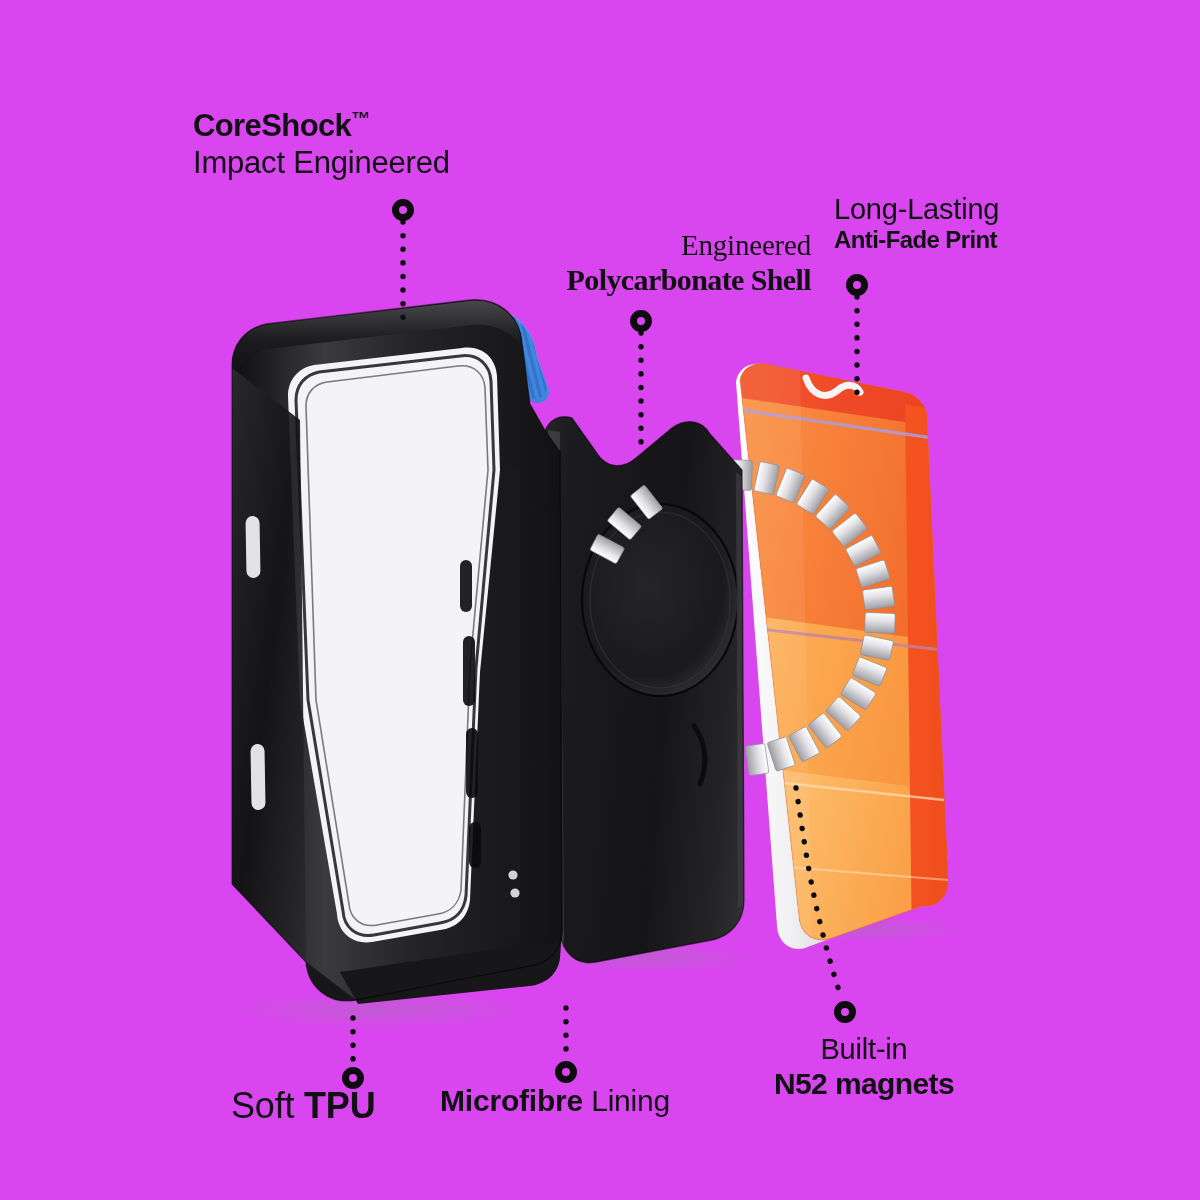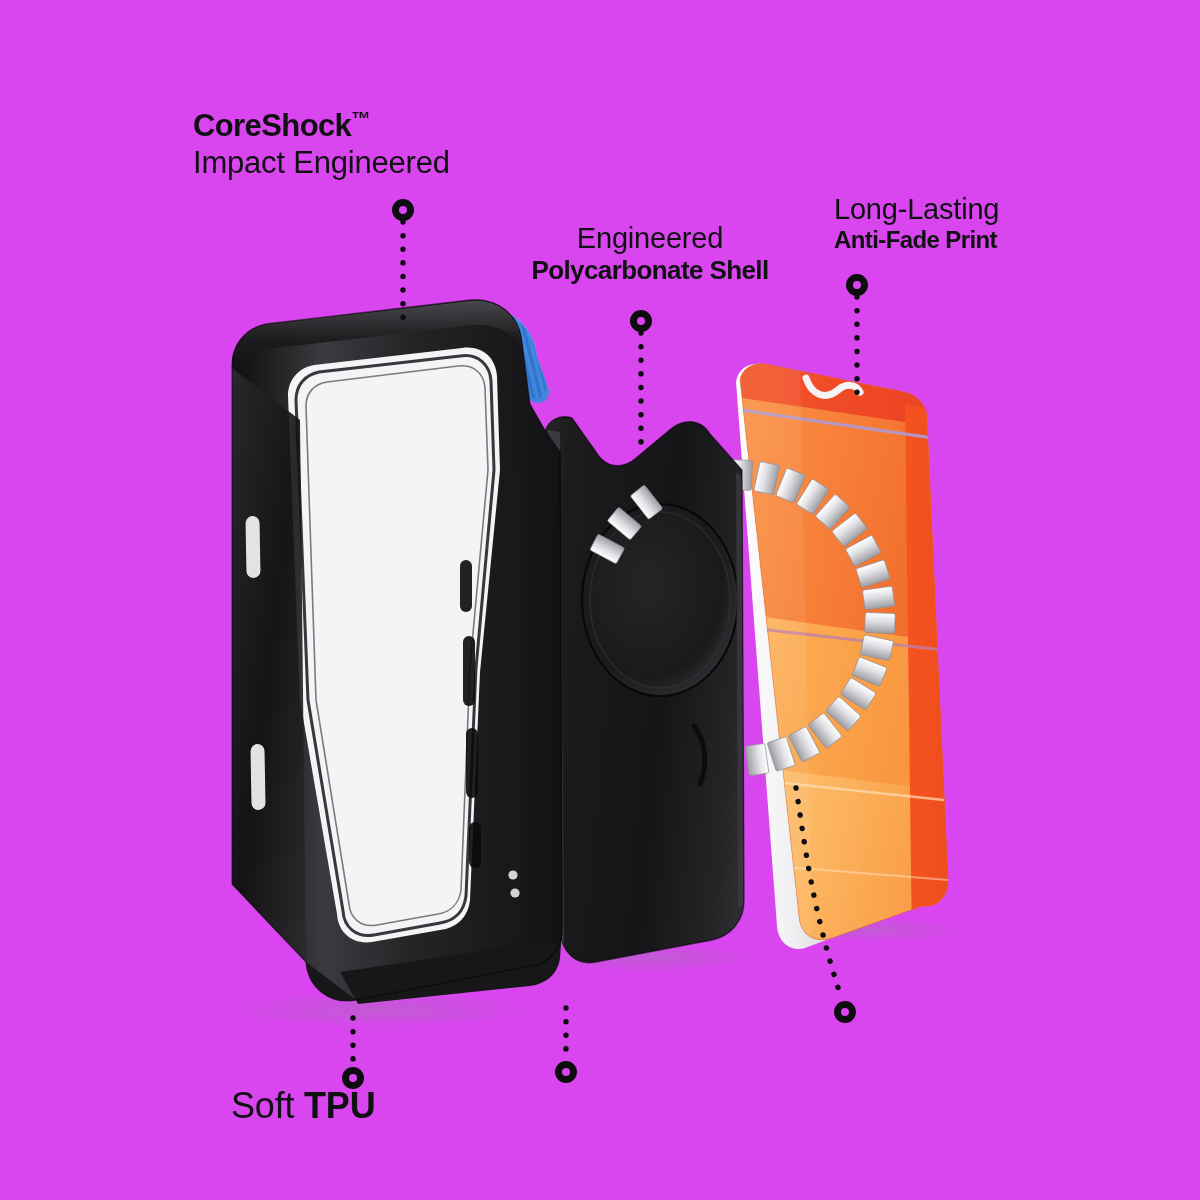--- a/index.html
+++ b/index.html
@@ -38,22 +38,22 @@
     font-weight: 700;
     display: block;
   }
   .callout.inline .reg,
   .callout.inline .bold {
     display: inline;
   }
 
   .c-coreshock  { left: 193px; top: 108px;  font-size: 31px; text-align: left; }
   .c-coreshock .bold { letter-spacing: -0.6px; }
-  .c-poly       { left: 489px; top: 221px;  font-size: 29px; text-align: center; width: 322px; }
-  .c-poly .bold { letter-spacing: -0.6px; font-size: 26px; }
+  .c-poly       { left: 489px; top: 228px;  font-size: 29px; text-align: right; width: 322px; font-family: Liberation Serif, serif; }
+  .c-poly .bold { letter-spacing: -0.6px; font-size: 30px; }
   .c-print      { left: 834px; top: 192px;  font-size: 29px; text-align: left; width: 266px; }
   .c-print .bold { letter-spacing: -0.6px; font-size: 24px; }
   .c-tpu        { left: 231px; top: 1085px; font-size: 36px; }
   .c-micro      { left: 440px; top: 1083px; font-size: 30px; }
   .c-n52        { left: 751px; top: 1032px; font-size: 29px; text-align: center; width: 226px; }
   .c-n52 .bold  { letter-spacing: -0.6px; font-size: 30px; }
 
   .sup {
     font-size: 0.62em;
     vertical-align: 0.55em;
@@ -470,15 +470,22 @@
 
   <div class="callout c-print">
     <span class="reg">Long-Lasting</span>
     <span class="bold">Anti-Fade Print</span>
   </div>
 
   <div class="callout inline c-tpu">
     <span class="reg">Soft </span><span class="bold">TPU</span>
   </div>
 
-
+  <div class="callout inline c-micro">
+    <span class="bold">Microfibre</span><span class="reg"> Lining</span>
+  </div>
+
+  <div class="callout c-n52">
+    <span class="reg">Built-in</span>
+    <span class="bold">N52 magnets</span>
+  </div>
 
 </div>
 
 </body></html>

